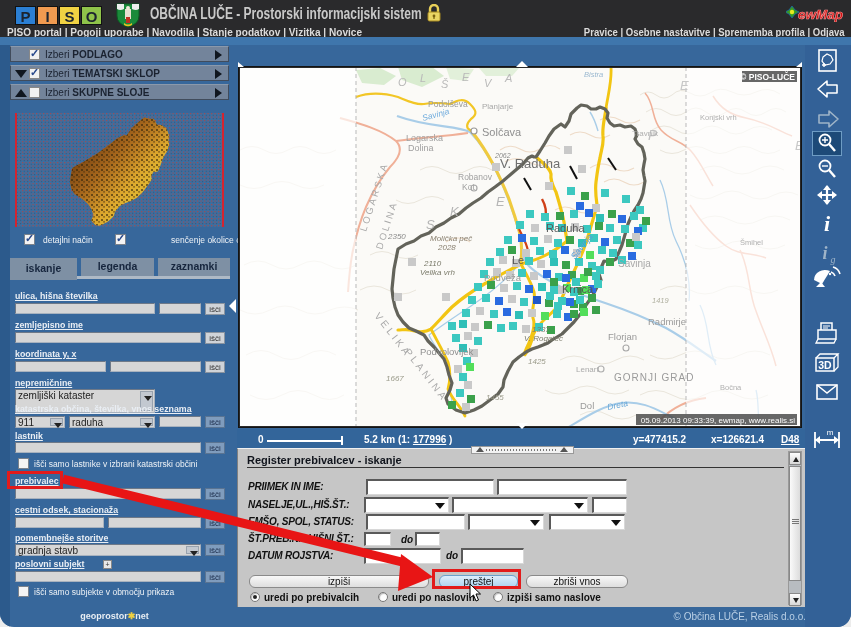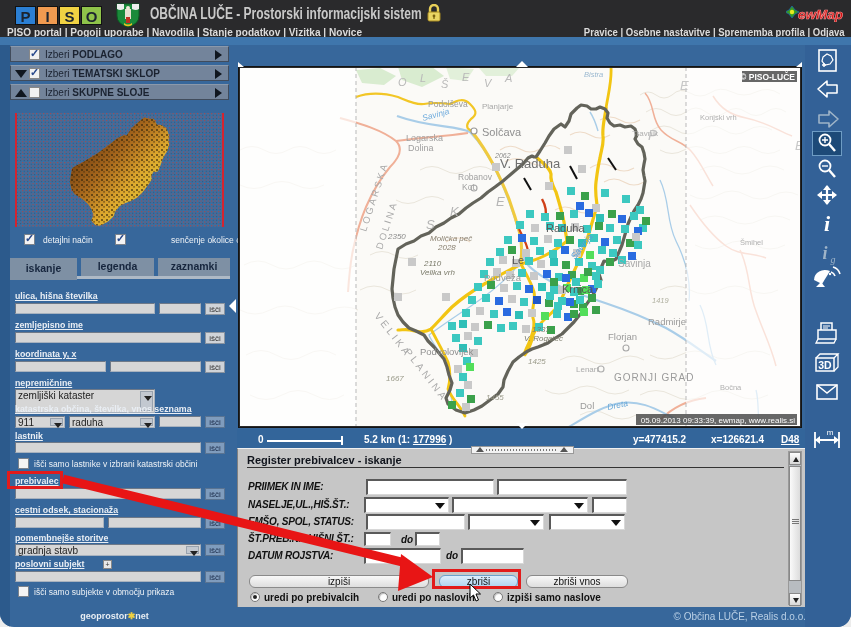--- a/index.html
+++ b/index.html
@@ -520,21 +520,21 @@
       </div>
 <div class="flbl" style="left:10px;top:84px;">ŠT.PREB.NA HIŠNI ŠT.:</div>
 <div class="finp" style="left:126px;top:83px;width:27px;height:14px;"></div>
 <div class="flbl" style="left:163px;top:85px;">do</div>
 <div class="finp" style="left:177px;top:83px;width:25px;height:14px;"></div>
 <div class="flbl" style="left:10px;top:101px;">DATUM ROJSTVA:</div>
 <div class="finp" style="left:126px;top:99px;width:77px;height:16px;"></div>
 <div class="flbl" style="left:208px;top:101px;">do</div>
 <div class="finp" style="left:223px;top:99px;width:63px;height:16px;"></div>
 <div class="btn" style="left:11px;top:126px;width:180px;">izpiši</div>
-<div class="btn" style="left:201px;top:126px;width:79px;background:linear-gradient(#ddeefc,#aed4f0);border-color:#6aa0cc;">zbriši</div>
+<div class="btn" style="left:201px;top:126px;width:79px;background:linear-gradient(#ddeefc,#aed4f0);border-color:#6aa0cc;">preštej</div>
 <div class="btn" style="left:288px;top:126px;width:102px;">zbriši vnos</div>
 <div class="radio" style="left:12px;top:143px;">
         <span style="position:absolute;left:2px;top:2px;width:4px;height:4px;border-radius:50%;background:#222;"></span>
       </div>
 <div class="rlbl" style="left:26px;top:143px;">uredi po prebivalcih</div>
 <div class="radio" style="left:140px;top:143px;"></div>
 <div class="rlbl" style="left:154px;top:143px;">uredi po naslovih</div>
 <div class="radio" style="left:255px;top:143px;"></div>
 <div class="rlbl" style="left:269px;top:143px;">izpiši samo naslove</div>
 <div style="position:absolute;left:550px;top:2px;width:14px;height:154px;background:#b8bcc0;border:1px solid #999;">

